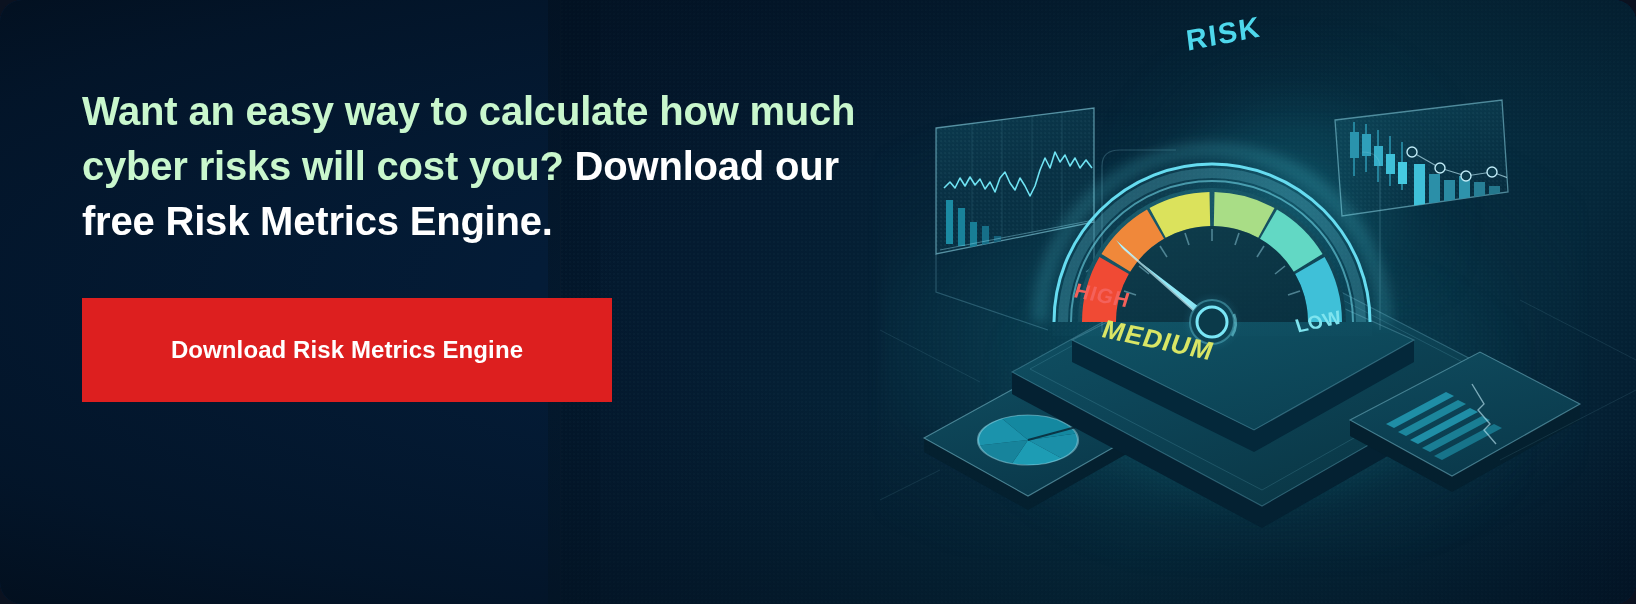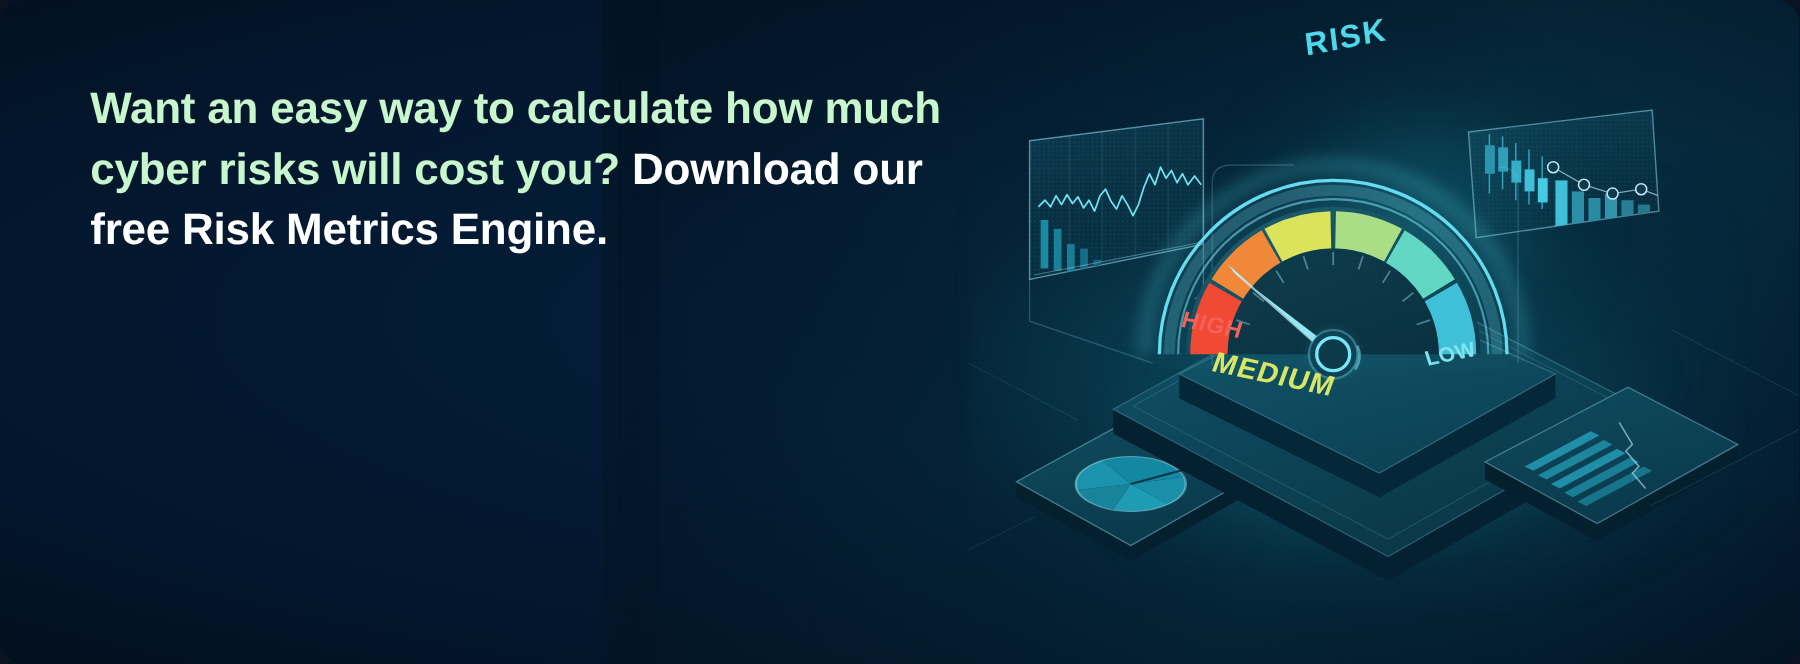--- a/index.html
+++ b/index.html
@@ -89,21 +89,21 @@
     left: 560px; top: 0; right: 0; bottom: 0;
     opacity: 0.22;
     background-image: radial-gradient(rgba(120,200,220,0.25) 0.6px, rgba(0,0,0,0) 0.8px);
     background-size: 4px 4px;
   }
 
   
   .content {
     position: absolute;
     left: 82px;
-    top: 72px;
+    top: 84px;
     width: 840px;
   }
   .headline {
     margin: 0;
     font-size: 40px;
     line-height: 55px;
     font-weight: bold;
     letter-spacing: -0.2px;
     color: #ffffff;
   }
@@ -162,20 +162,21 @@
   <div class="bg-glow-b"></div>
   <div class="bg-glow-c"></div>
   <div class="bg-streaks"></div>
   <div class="bg-dots"></div>
   <div class="bg-vignette"></div>
 
   <div class="content">
     <h1 class="headline"><span class="hl-green">Want an easy way to calculate how much cyber risks will cost you?</span><span class="hl-white"> Download our free Risk Metrics Engine.</span></h1>
 
 
+    <button class="cta">Download Risk Metrics Engine</button>
   </div>
 
   <div class="illustration">
     <svg width="756" height="604" viewBox="0 0 756 604" xmlns="http://www.w3.org/2000/svg">
       <defs>
         <linearGradient id="platTop" x1="0" y1="0" x2="0.6" y2="1">
           <stop offset="0%" stop-color="#11576a"></stop>
           <stop offset="55%" stop-color="#0d4558"></stop>
           <stop offset="100%" stop-color="#0a3746"></stop>
         </linearGradient>

